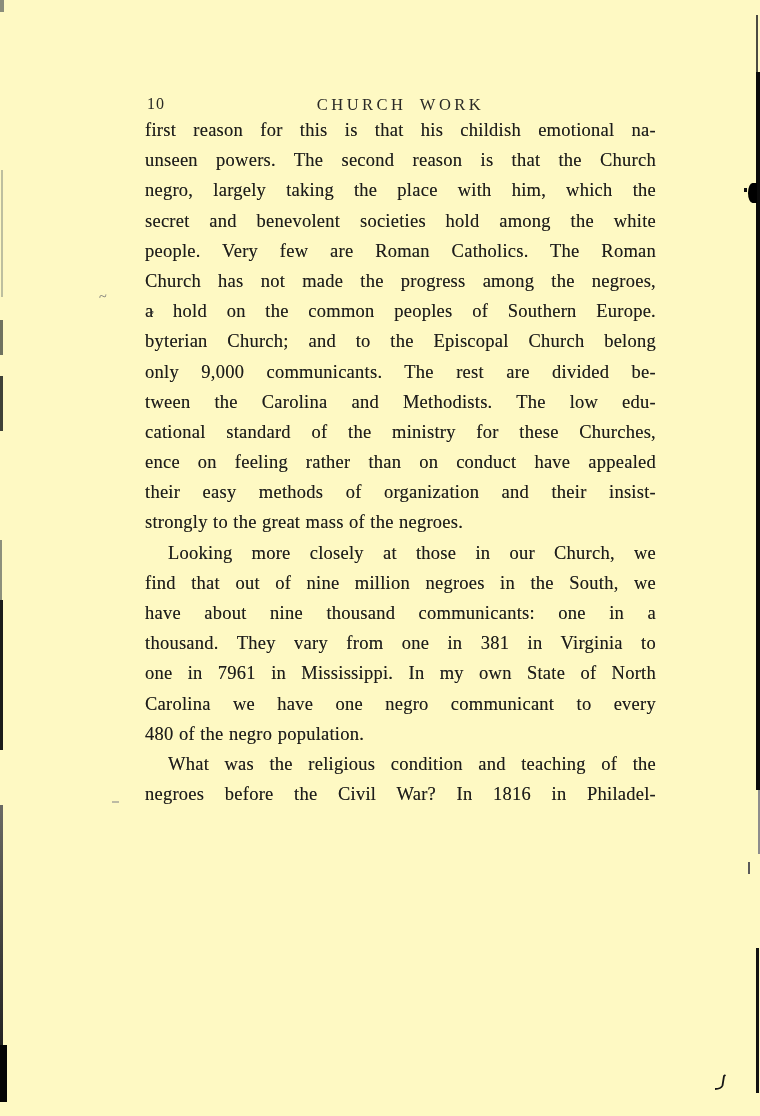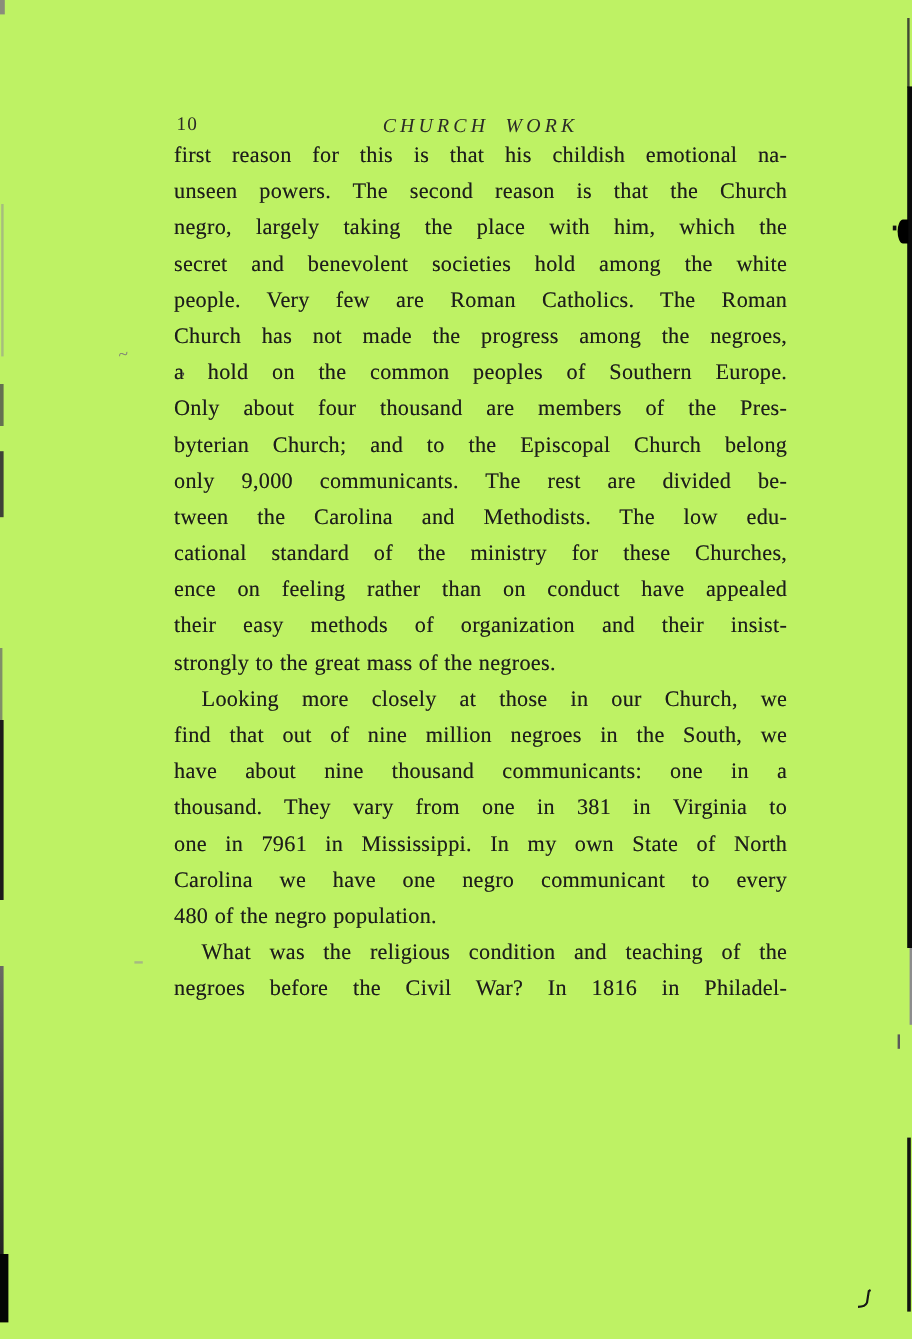--- a/index.html
+++ b/index.html
@@ -5,37 +5,36 @@
   html,body{margin:0;padding:0;}
   body{
     width:760px;height:1116px;
     background:#ffffff;
     font-family:"Liberation Serif","DejaVu Serif",serif;
     position:relative;
     overflow:hidden;
   }
   .page{
     position:absolute;inset:0;
-    background:#bef264;
+    background:#fef9c3;
   }
   .running-head{
     position:absolute;
     left:145px;top:95px;width:511px;height:20px;
     color:#2a2a26;
   }
   .page-number{
     position:absolute;left:2px;top:0;
     font-size:16px;letter-spacing:1px;
   }
   .head-title{
     position:absolute;left:0;right:0;top:0;
     text-align:center;
     font-size:16.5px;letter-spacing:3.5px;
     word-spacing:6px;
-    font-style:italic;
   }
   .text-block{
     position:absolute;
     left:145px;top:115px;width:511px;
     color:#1d1d1b;
     font-size:18.5px;
     line-height:30.2px;
     letter-spacing:0.25px;
     word-spacing:0.5px;
     text-shadow:0 0 0.5px rgba(40,40,35,0.55);
@@ -83,21 +82,20 @@
   </div>
 
   <div class="text-block">
     <div class="line">first reason for this is that his childish emotional na-</div>
     <div class="line">unseen powers.  The second reason is that the Church</div>
     <div class="line">negro, largely taking the place with him, which the</div>
     <div class="line">secret and benevolent societies hold among the white</div>
     <div class="line">people.  Very few are Roman Catholics.  The Roman</div>
     <div class="line">Church has not made the progress among the negroes,</div>
     <div class="line">a hold on the common peoples of Southern Europe.</div>
-    <div class="line">Only about four thousand are members of the Pres-</div>
     <div class="line">byterian Church; and to the Episcopal Church belong</div>
     <div class="line">only 9,000 communicants.  The rest are divided be-</div>
     <div class="line">tween the Carolina and Methodists.  The low edu-</div>
     <div class="line">cational standard of the ministry for these Churches,</div>
     <div class="line">ence on feeling rather than on conduct have appealed</div>
     <div class="line">their easy methods of organization and their insist-</div>
     <div class="line para-end">strongly to the great mass of the negroes.</div>
     <div class="line indent">Looking more closely at those in our Church, we</div>
     <div class="line">find that out of nine million negroes in the South, we</div>
     <div class="line">have about nine thousand communicants: one in a</div>

